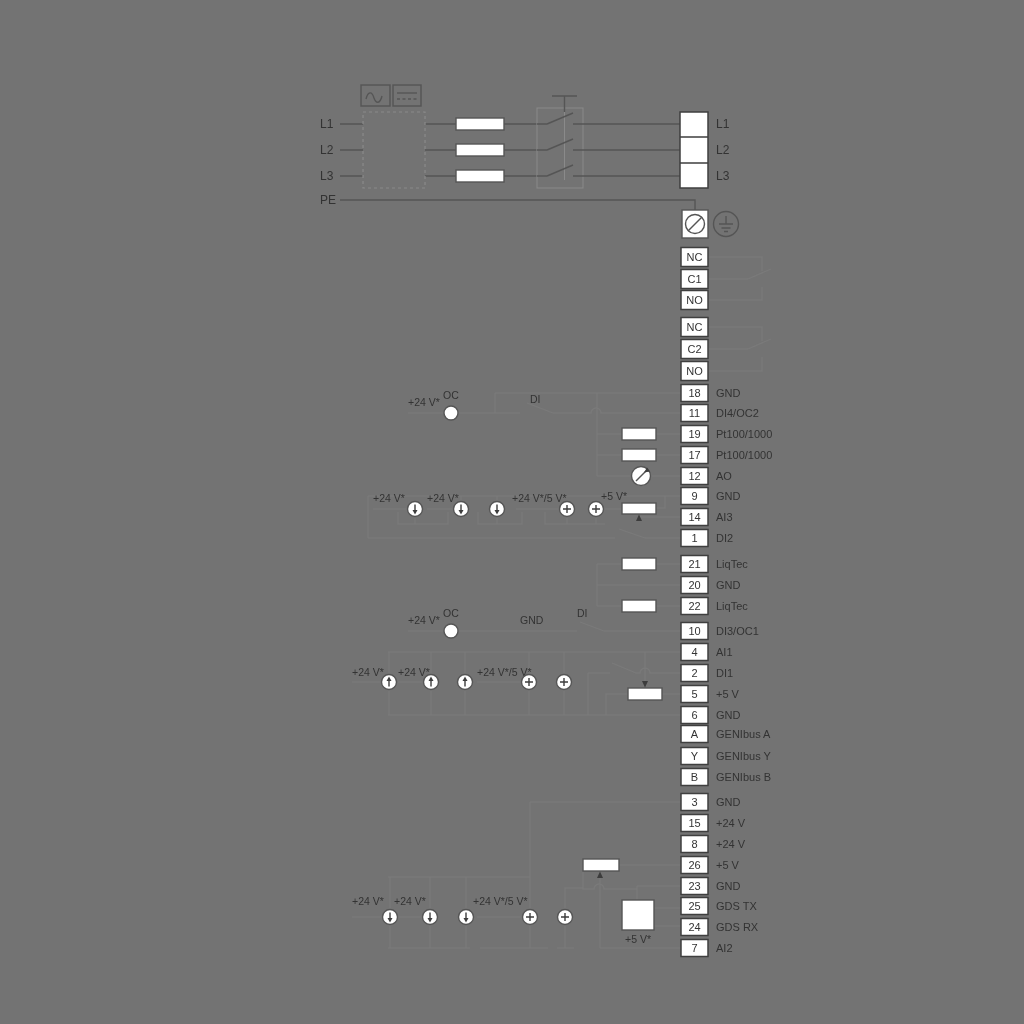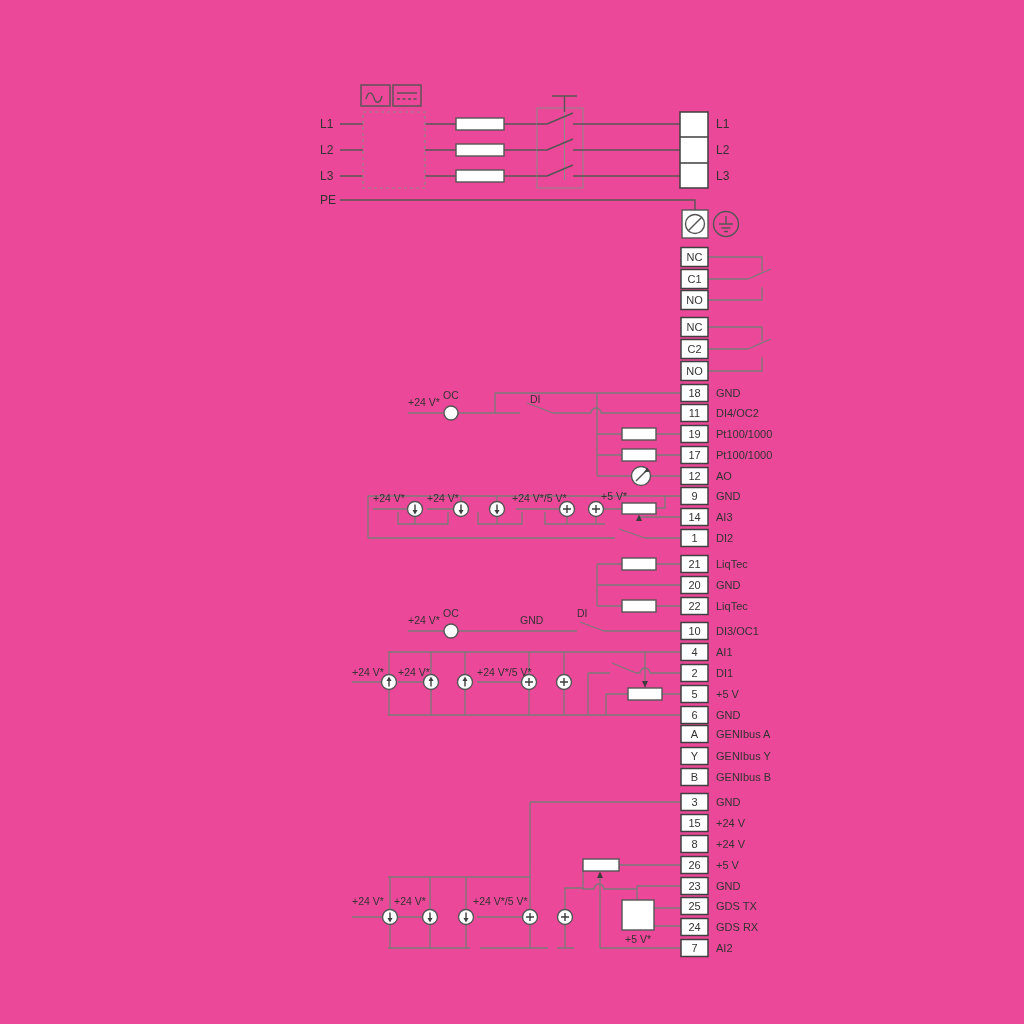--- a/index.html
+++ b/index.html
@@ -1,16 +1,16 @@
 <!DOCTYPE html>
 <html><head>
 <meta charset="utf-8">
 <style>
   html,body{margin:0;padding:0;background:#ffffff;}
-  .stage{position:relative;width:1024px;height:1024px;background:#ec4899;overflow:hidden;text-align:right;}
+  .stage{position:relative;width:1024px;height:1024px;background:#737373;overflow:hidden;text-align:right;}
   svg{position:absolute;left:0;top:0;}
   svg text{font-family:"Liberation Sans","DejaVu Sans",sans-serif;fill:#333333;}
   .pl{font-size:12px;}
   .wl{font-size:10.5px;}
   .tnum{font-size:11px;}
   .tlab{font-size:11px;}
   .rlab{font-size:11px;}
   .wire{stroke:#7a7a7a;stroke-width:1.3;fill:none;}
   .pwire{stroke:#555555;stroke-width:1.4;fill:none;}
   .comp{stroke:#555555;stroke-width:1.4;fill:#ffffff;}

